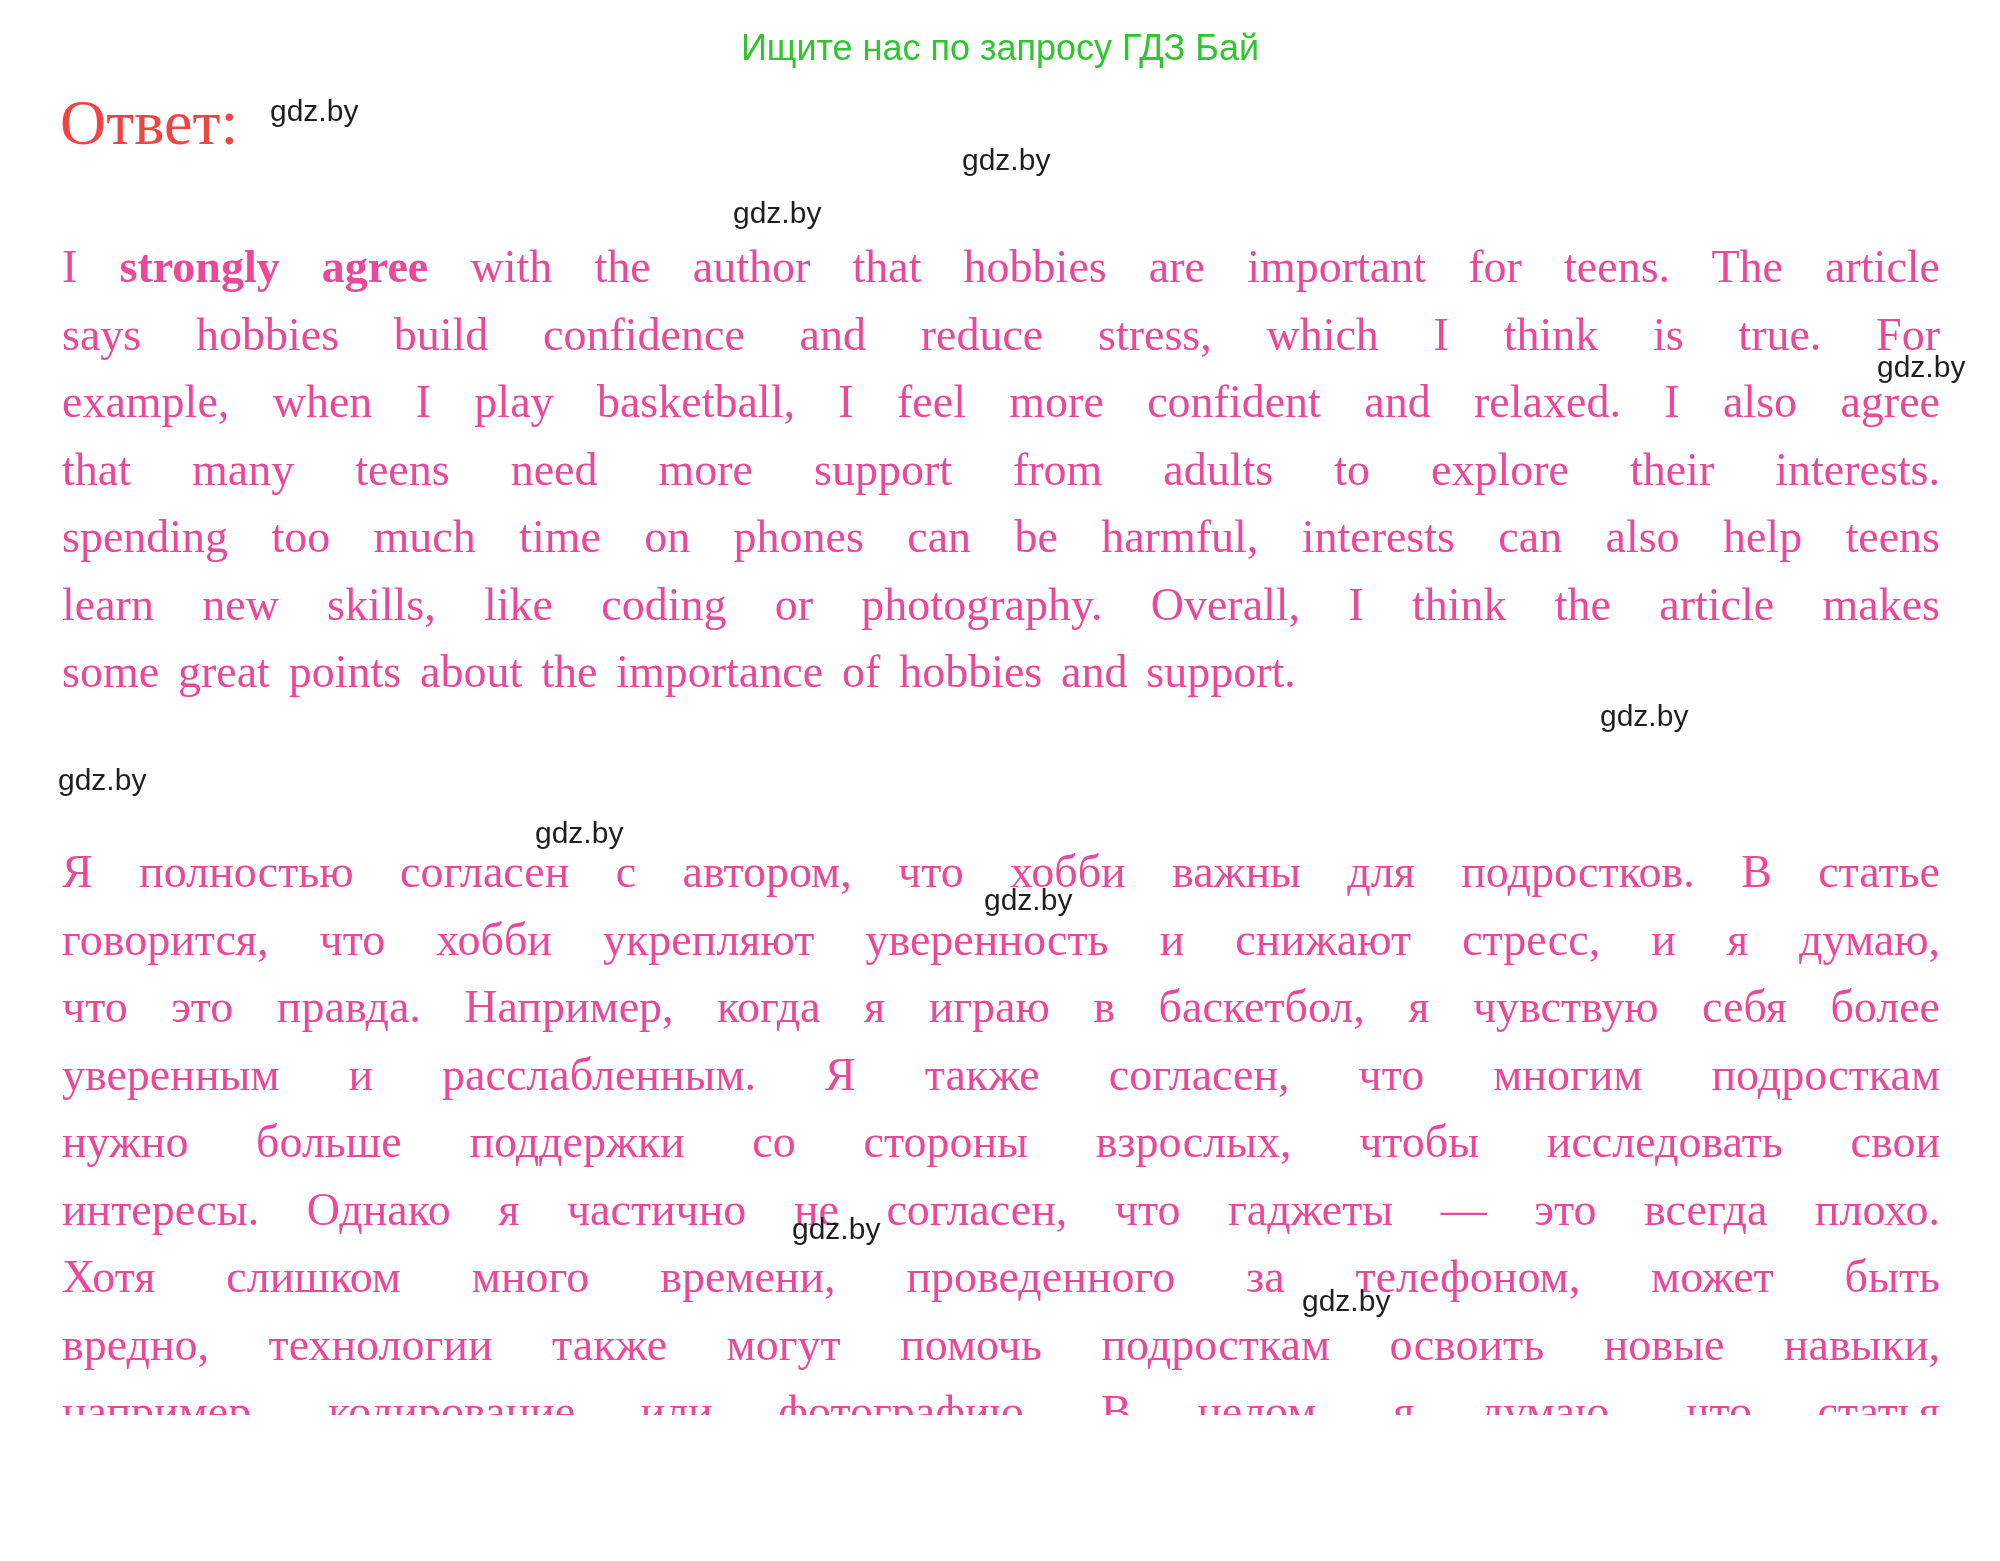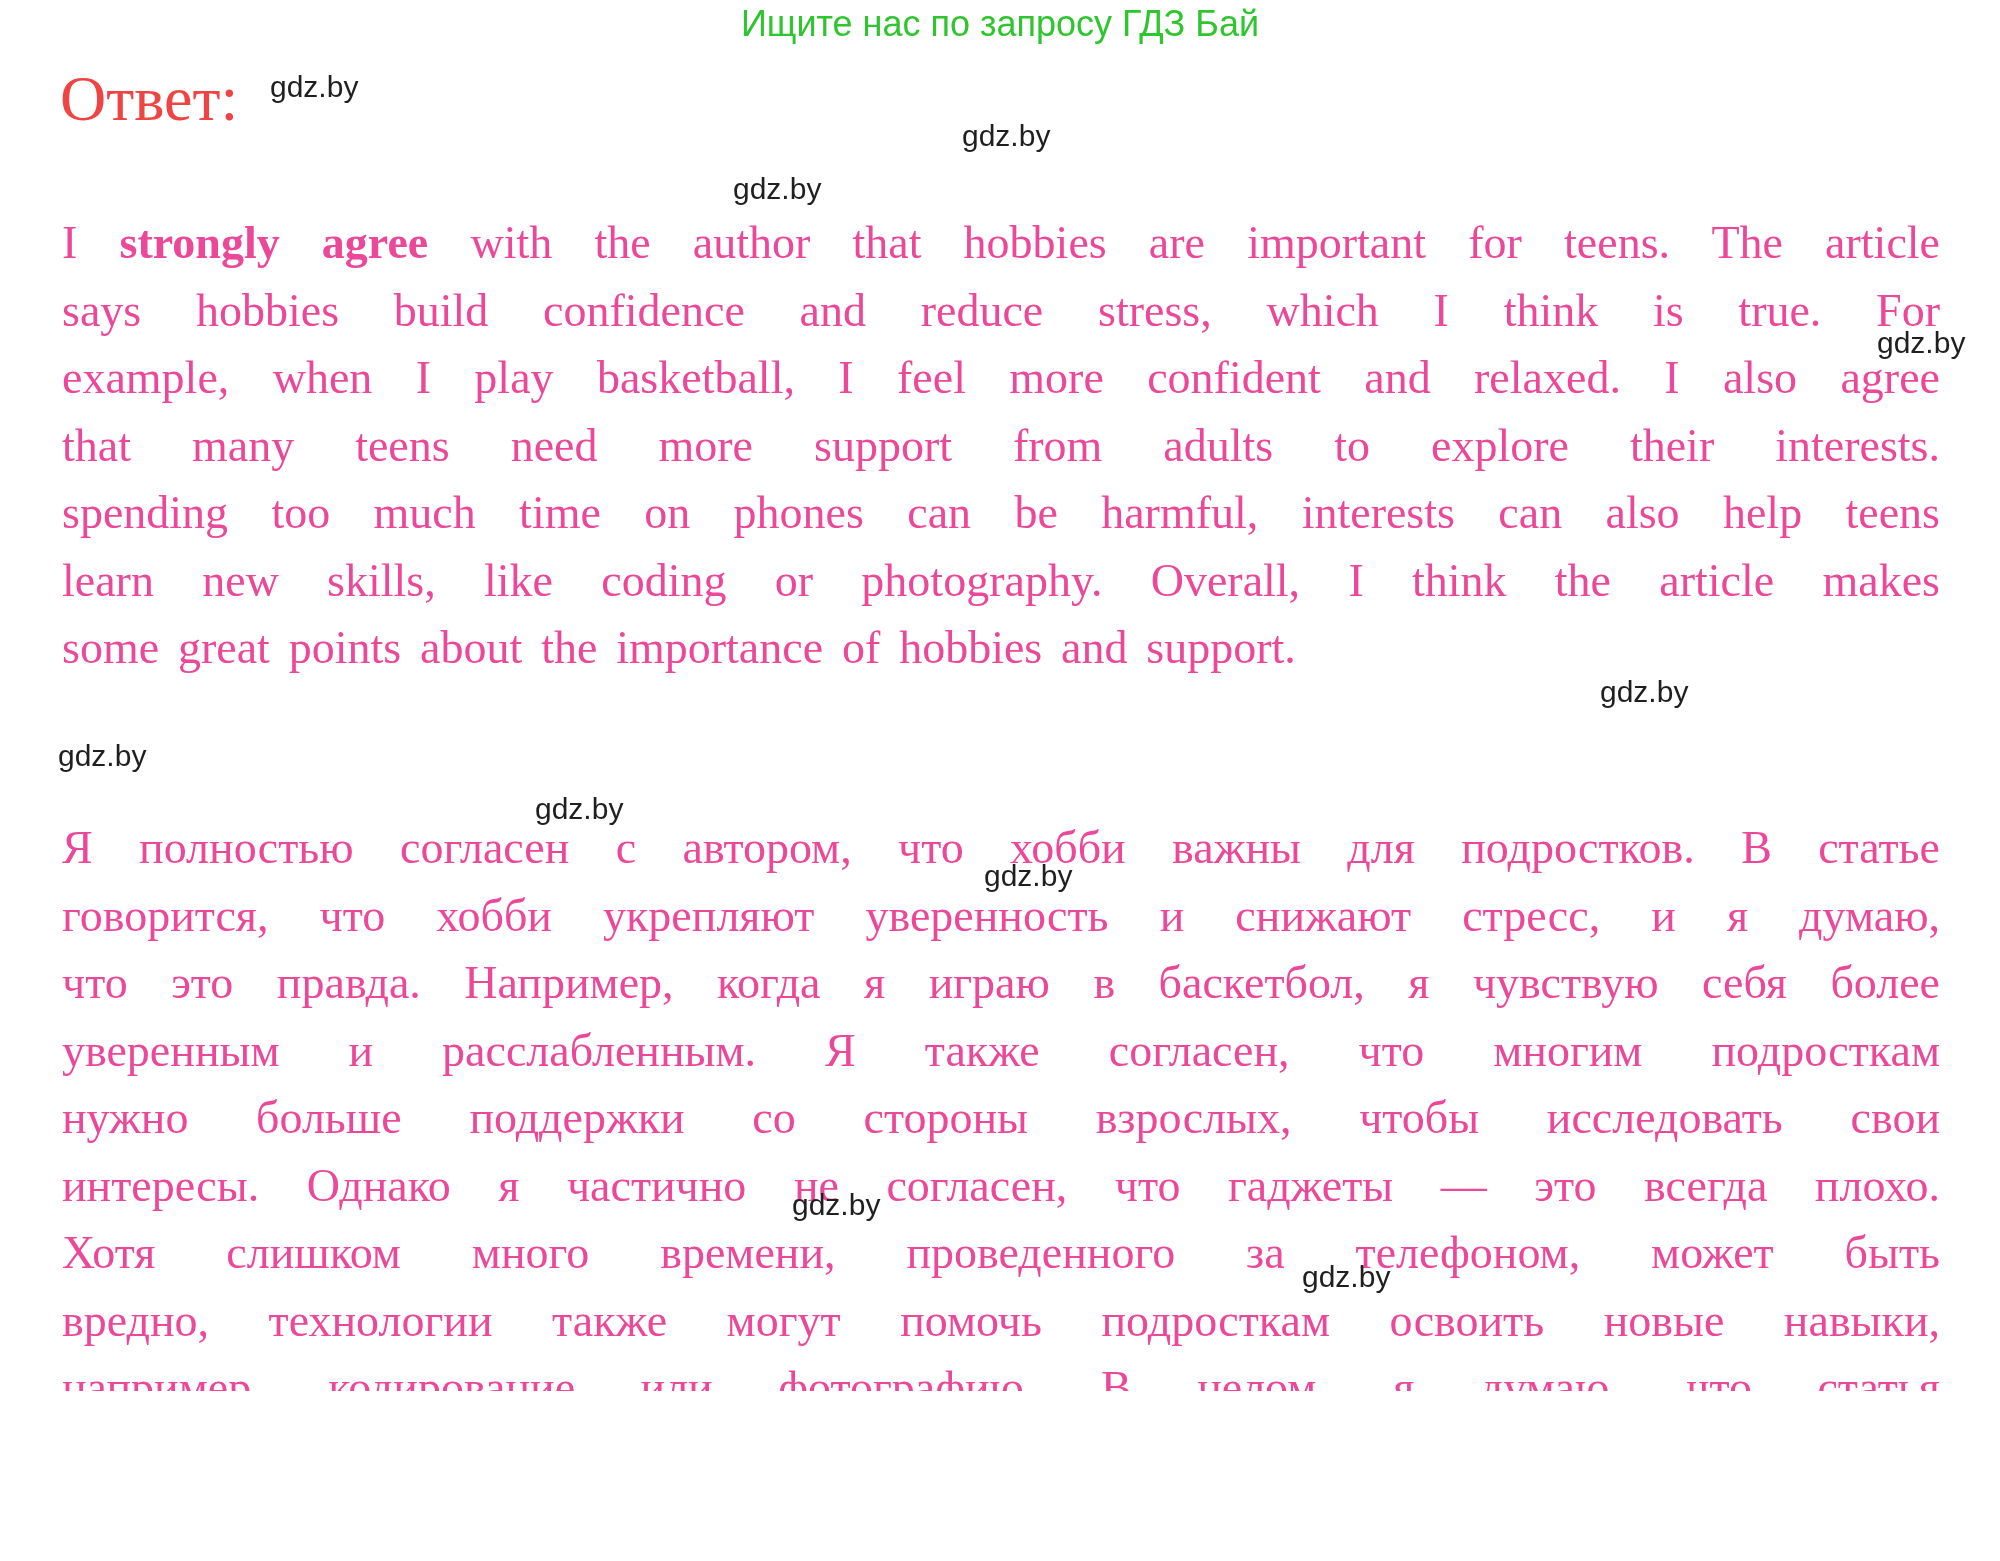--- a/index.html
+++ b/index.html
@@ -3,20 +3,21 @@
 <meta charset="utf-8">
 <style>
   html, body { margin: 0; padding: 0; }
   .page {
     position: relative;
     width: 2000px;
     height: 1391px;
     background: #ffffff;
     overflow: hidden;
     font-family: "Liberation Serif", "DejaVu Serif", serif;
+    margin-top: 24px;
   }
   .promo-header {
     position: absolute;
     left: 0; right: 0; top: 2px;
     text-align: center;
     font-family: "Liberation Sans", "DejaVu Sans", sans-serif;
     font-size: 36px;
     line-height: 44px;
     color: #2ec52e;
   }

